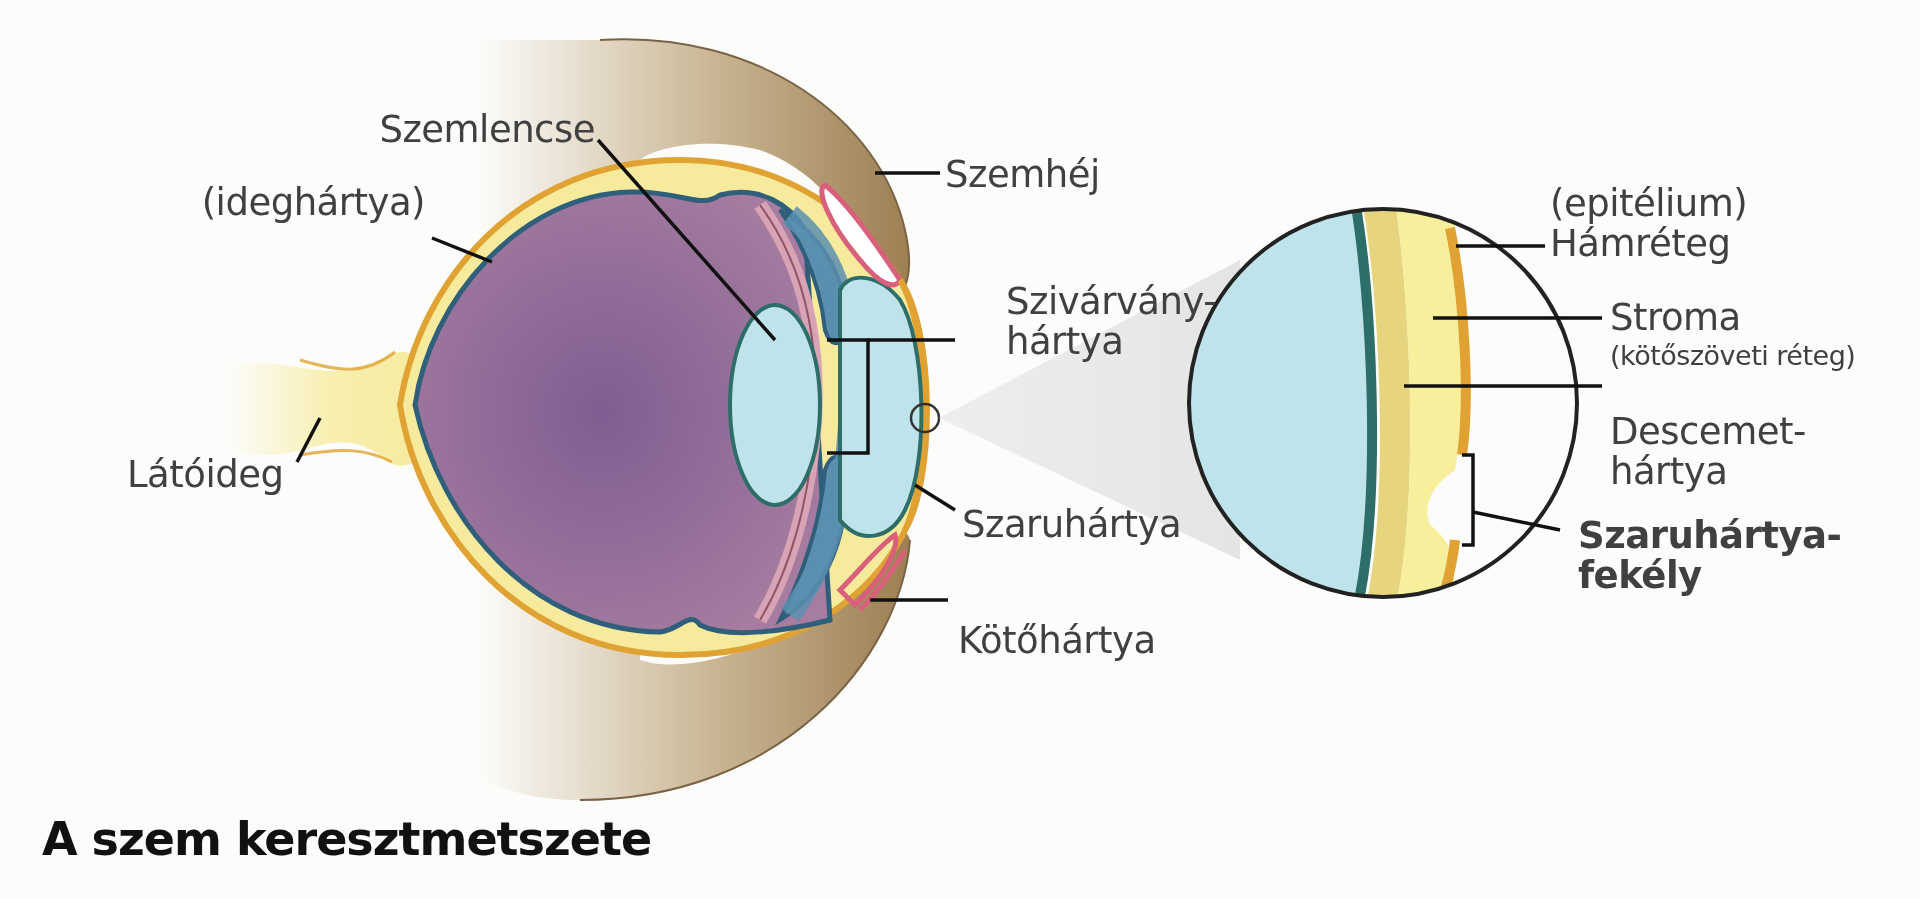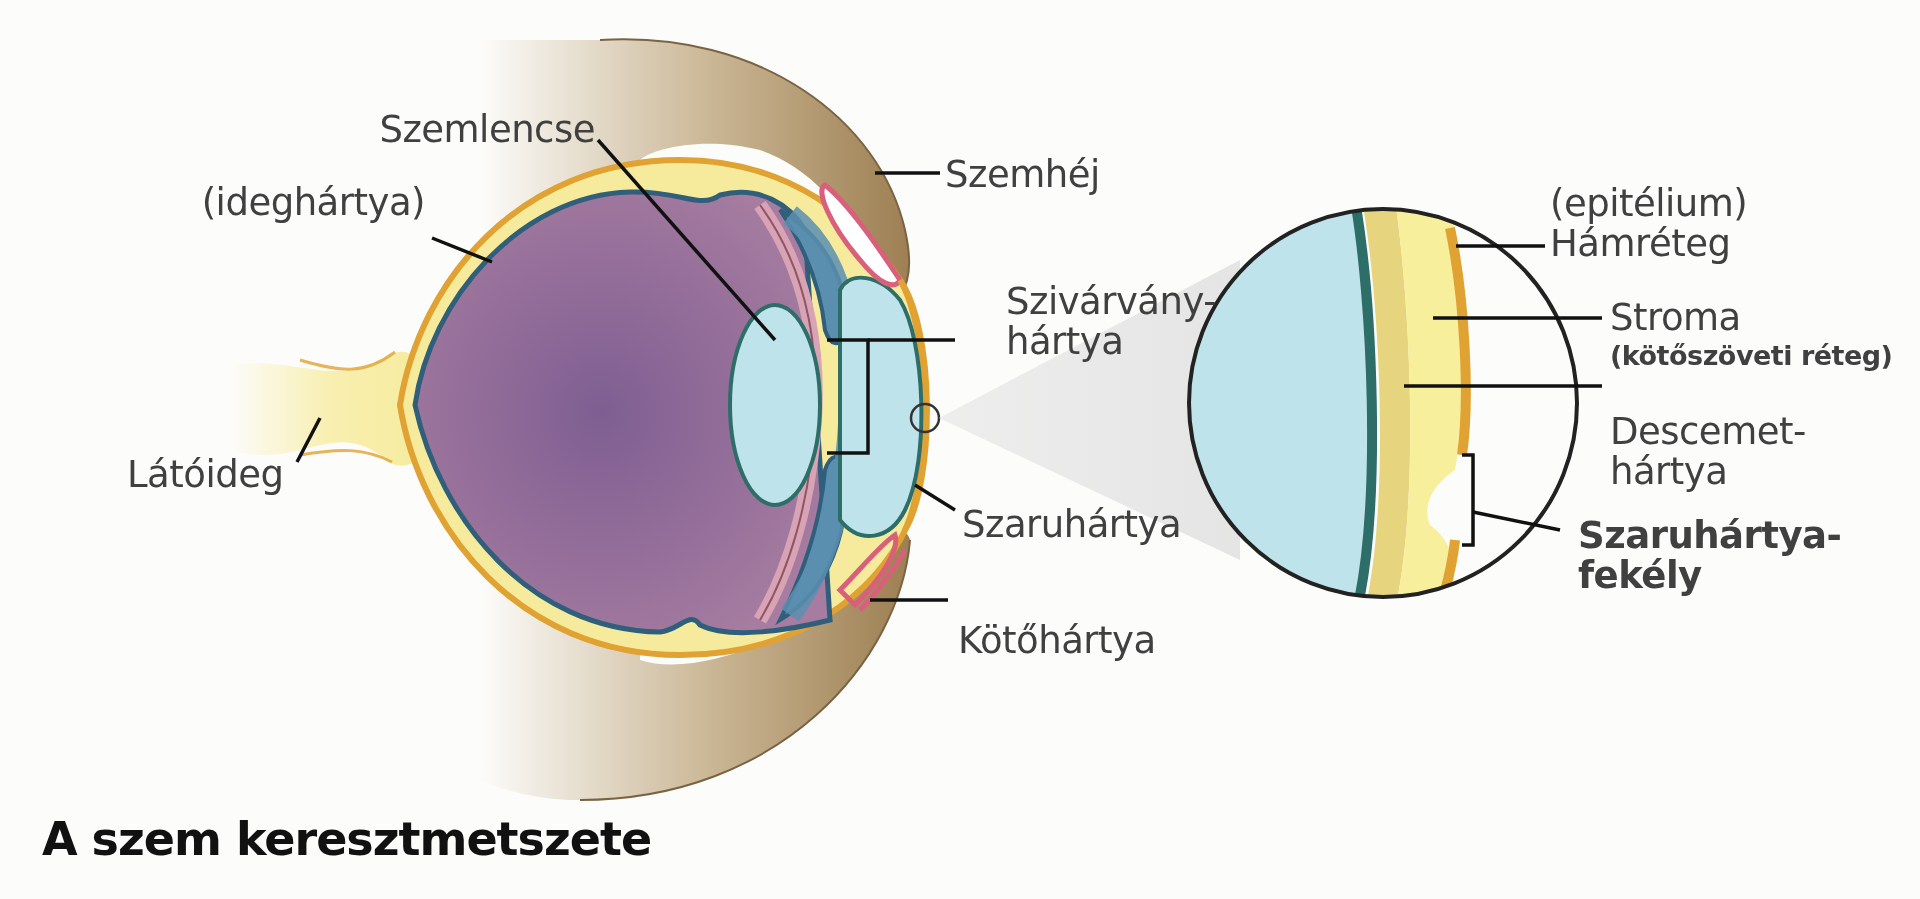--- a/index.html
+++ b/index.html
@@ -7,21 +7,21 @@
       width: 1920px; height: 899px; overflow: hidden;
       background: #fcfcfa;
       font-family: "DejaVu Sans", "Liberation Sans", sans-serif;
       position: relative;
     }
     #diagram { position: absolute; left: 0; top: 0; width: 1920px; height: 899px; }
     .lbl {
       position: absolute; color: #404040; font-size: 37px; line-height: 40px;
       white-space: nowrap; letter-spacing: -0.5px;
     }
-    .lbl.sub { font-size: 27px; line-height: 30px; font-weight: bold; }
+    .lbl.sub { font-size: 27px; line-height: 30px; }
     .lbl.bold { font-weight: bold; }
     .right { text-align: right; }
     .title {
       position: absolute; left: 42px; top: 812px; font-size: 46px; font-weight: bold;
       color: #111; letter-spacing: -1px; white-space: nowrap;
     }
   </style>
 </head>
 <body>
 

